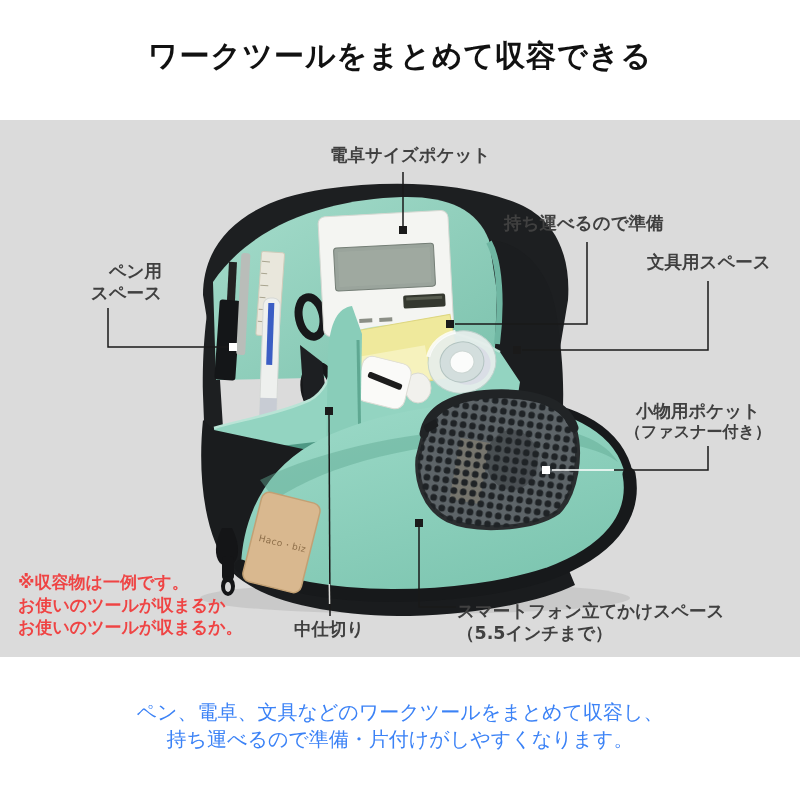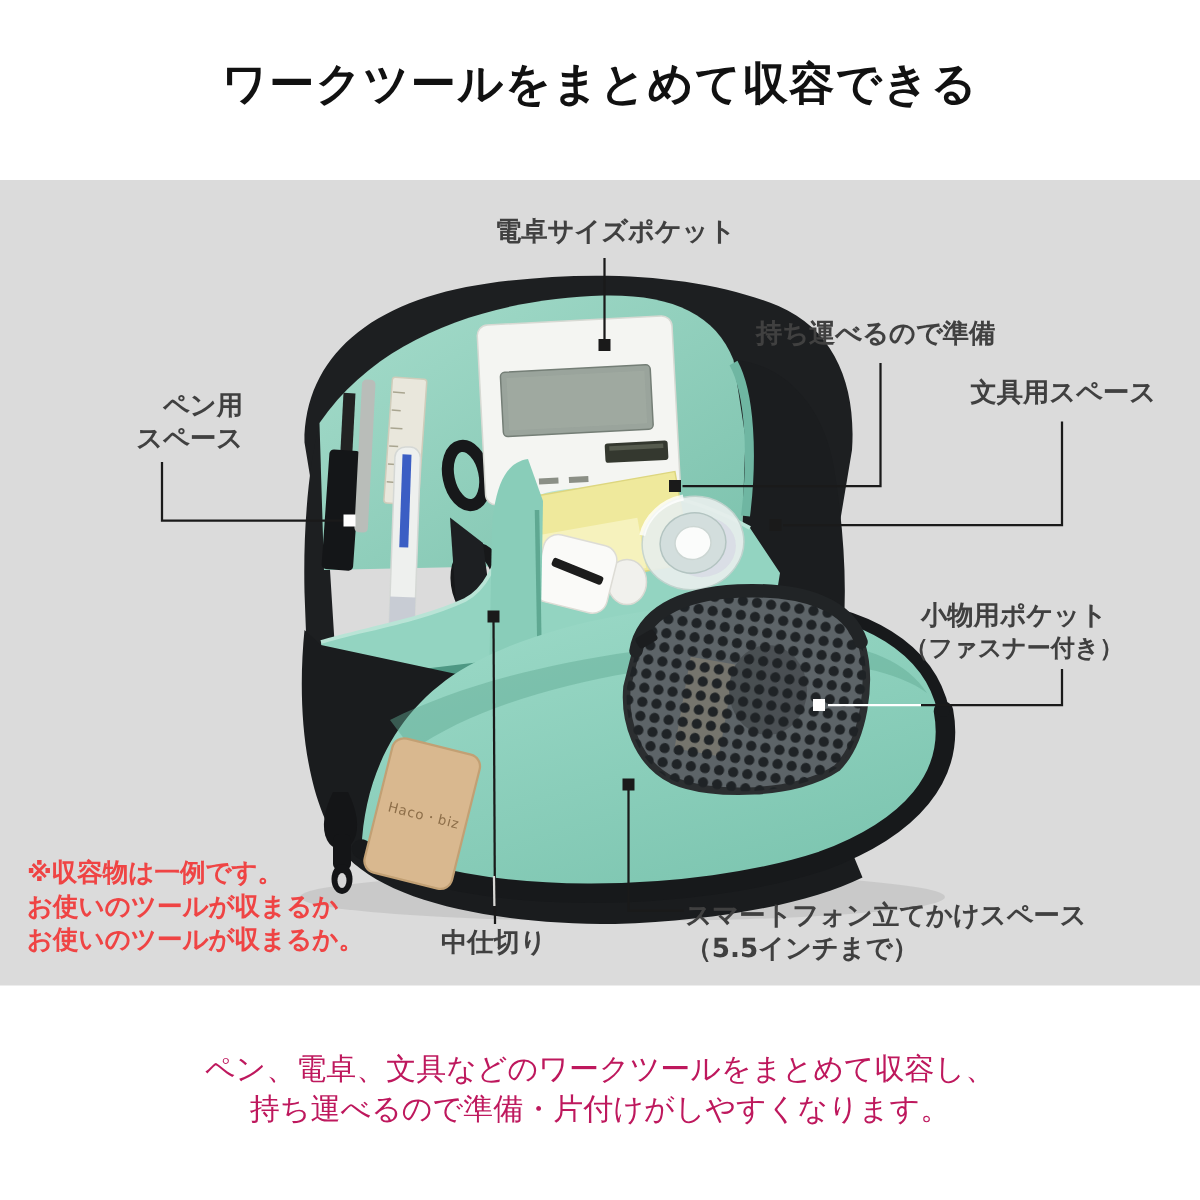--- a/index.html
+++ b/index.html
@@ -9,29 +9,29 @@
   .page-title{position:absolute;left:0;top:36px;width:800px;text-align:center;
     font-size:30px;font-weight:700;color:#111;letter-spacing:1px;}
   .figure-svg{position:absolute;left:0;top:0;width:800px;height:800px;}
   .callout-label{position:absolute;font-size:17.5px;font-weight:600;color:#404040;
     line-height:1.26;white-space:nowrap;}
   .callout-label span{display:block;}
   .lbl-calc{left:330px;top:144px;}
   .lbl-fusen{left:504px;top:212px;}
   .lbl-stationery{left:647px;top:251px;}
   .lbl-pen{left:70px;top:260px;width:92px;text-align:right;}
-  .lbl-small{left:598px;top:400px;width:156px;text-align:center;}
+  .lbl-small{left:620px;top:400px;width:156px;text-align:center;}
   .lbl-small .sub{font-size:16px;}
   .lbl-divider{left:294px;top:618px;}
   .lbl-phone{left:457px;top:600px;}
   .note-block{position:absolute;left:18px;top:571px;font-size:17px;font-weight:600;
     color:#ef4444;line-height:22.5px;}
   .note-block span{display:block;}
   .footer-text{position:absolute;left:0;top:699px;width:800px;text-align:center;
-    font-size:20px;font-weight:400;color:#be185d;line-height:27px;}
+    font-size:20px;font-weight:400;color:#3b82f6;line-height:27px;}
   .footer-text span{display:block;}
 </style>
 </head>
 <body>
 
 <div class="page">
 
   <div class="gray-band"></div>
 
   <div class="page-title">ワークツールをまとめて収容できる</div>

